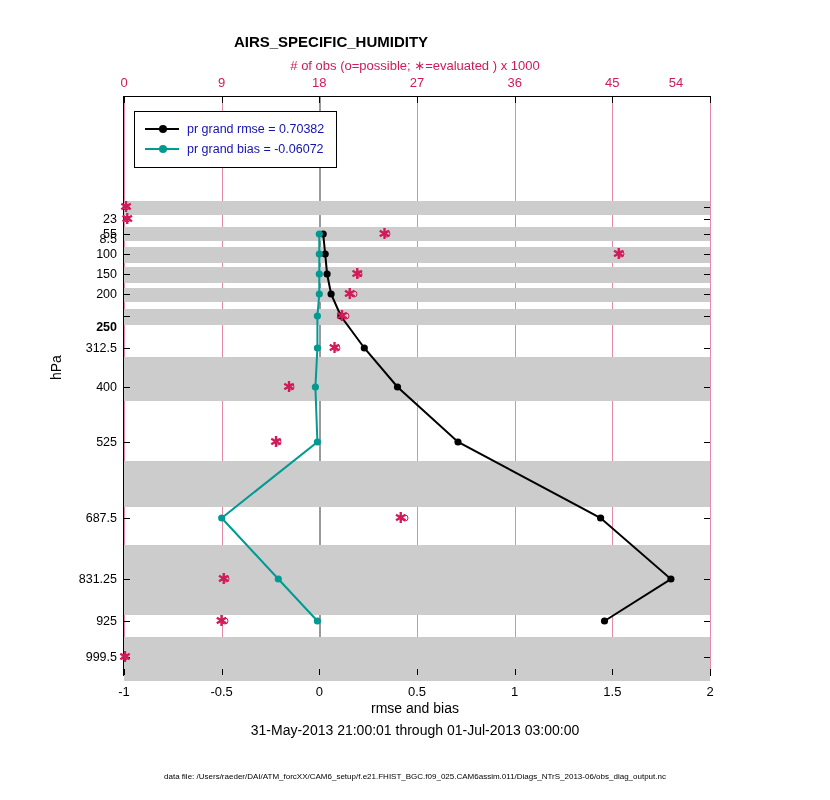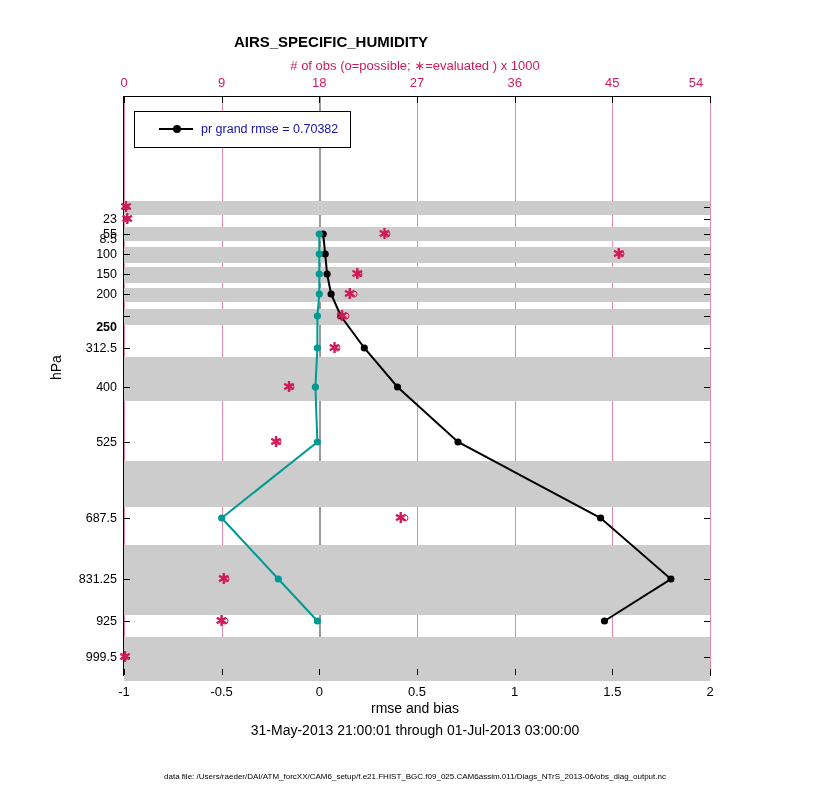--- a/index.html
+++ b/index.html
@@ -158,21 +158,21 @@
     width: 830px;
     text-align: center;
     font-size: 8px;
   }
   .legend {
     position: absolute;
     left: 10px;
     top: 14px;
     border: 1px solid #000;
     background: #fff;
-    padding: 7px 12px 8px 24px;
+    padding: 7px 12px 8px 10px;
     font-size: 12.5px;
   }
   .legend-row {
     display: flex;
     align-items: center;
     height: 20px;
     white-space: nowrap;
   }
   .legend-swatch {
     position: relative;
@@ -252,20 +252,27 @@
       <div class="band" style="top: 150px; height: 16px;"></div>
       <div class="band" style="top: 130px; height: 14px;"></div>
       <div class="band" style="top: 104px; height: 14px;"></div>
     <div class="legend">
       <div class="legend-row">
         <span class="legend-swatch">
           <span class="legend-line" style="background:#000000"></span>
           <span class="legend-dot" style="background:#000000"></span>
         </span>
         <span class="legend-text">pr grand rmse = 0.70382</span>
+      </div>
+      <div class="legend-row">
+        <span class="legend-swatch">
+          <span class="legend-line" style="background:#009a93"></span>
+          <span class="legend-dot" style="background:#009a93"></span>
+        </span>
+        <span class="legend-text">pr grand bias = -0.06072</span>
       </div>
     </div>
   <div class="tick-bottom" style="left: 0px;">-1</div>
       <div class="tick-mark-bottom" style="left: 0px;"></div>
       <div class="tick-bottom" style="left: 97.6667px;">-0.5</div>
       <div class="tick-mark-bottom" style="left: 97.6667px;"></div>
       <div class="tick-bottom" style="left: 195.333px;">0</div>
       <div class="tick-mark-bottom" style="left: 195.333px;"></div>
       <div class="tick-bottom" style="left: 293px;">0.5</div>
       <div class="tick-mark-bottom" style="left: 293px;"></div>
@@ -280,21 +287,21 @@
       <div class="tick-top" style="left: 97.6667px;">9</div>
       <div class="tick-mark-top" style="left: 97.6667px;"></div>
       <div class="tick-top" style="left: 195.333px;">18</div>
       <div class="tick-mark-top" style="left: 195.333px;"></div>
       <div class="tick-top" style="left: 293px;">27</div>
       <div class="tick-mark-top" style="left: 293px;"></div>
       <div class="tick-top" style="left: 390.667px;">36</div>
       <div class="tick-mark-top" style="left: 390.667px;"></div>
       <div class="tick-top" style="left: 488.333px;">45</div>
       <div class="tick-mark-top" style="left: 488.333px;"></div>
-      <div class="tick-top" style="left: 572px;">54</div>
+      <div class="tick-top" style="left: 552px;">54</div>
       <div class="tick-mark-top" style="left: 586px;"></div>
       <div class="tick-left" style="top: 110px; margin-top: 32px;">8.5</div>
       <div class="tick-mark-left" style="top: 110px;"></div>
       <div class="tick-mark-right" style="top: 110px;"></div>
       <div class="tick-left" style="top: 122px;">23</div>
       <div class="tick-mark-left" style="top: 122px;"></div>
       <div class="tick-mark-right" style="top: 122px;"></div>
       <div class="tick-left" style="top: 137px;">55</div>
       <div class="tick-mark-left" style="top: 137px;"></div>
       <div class="tick-mark-right" style="top: 137px;"></div>

